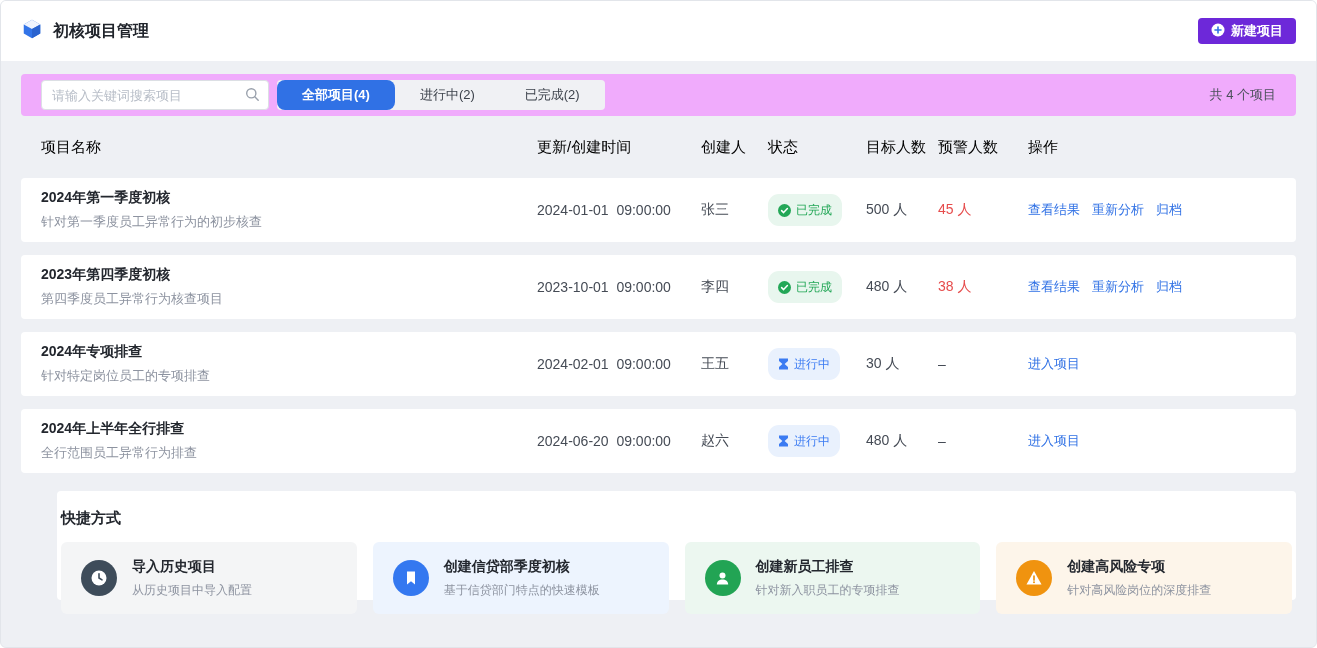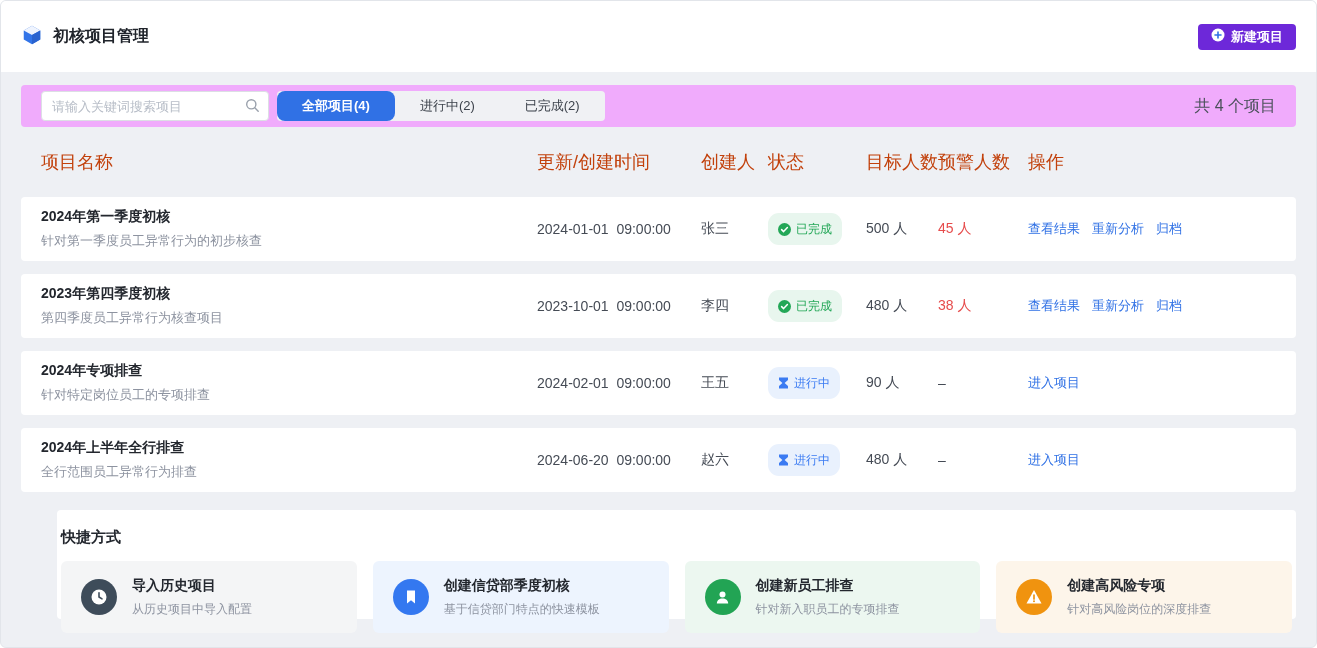--- a/index.html
+++ b/index.html
@@ -2,47 +2,47 @@
 <html><head>
 <meta charset="utf-8">
 <style>
   * { box-sizing: border-box; margin: 0; padding: 0; }
   html,body { width:1317px; height:648px; }
   body { font-family:"Liberation Sans","DejaVu Sans",sans-serif; }
   .page { width:1317px; height:648px; background:#eef0f4; border:1px solid #e2e5ea;
           border-radius:6px; overflow:hidden; }
 
   
-  .app-header { height:71px; background:#fff; display:flex; align-items:center; padding:1px 20px; }
+  .app-header { height:60px; background:#fff; display:flex; align-items:center; padding:1px 20px; }
   .app-header .title-wrap { display:flex; align-items:center; gap:10px; }
   .app-title { font-size:16px; font-weight:bold; color:#20242b; }
   .btn-primary { margin-left:auto; background:#6d28d9; color:#fff; border:none; height:26px;
                  padding:0 13px; border-radius:4px; font-size:13px; font-weight:bold;
                  display:inline-flex; align-items:center; gap:6px; cursor:pointer;
                  font-family:inherit; }
 
   .main { padding:13px 20px 0; }
 
   
   .toolbar { background:#f0abfc; border-radius:4px; height:42px; display:flex; align-items:center; padding:0 20px; }
   .search-wrap { position:relative; width:228px; height:30px; }
   .search-wrap input { width:100%; height:100%; border:1px solid #dcdfe4; border-radius:4px;
                        padding:0 30px 0 10px; font-size:13px; color:#41464f; outline:none;
                        font-family:inherit; }
   .search-wrap input::placeholder { color:#b7bdc7; }
   .search-wrap svg { position:absolute; right:9px; top:7px; }
   .tabs { margin-left:8px; display:flex; background:#f0f1f4; border-radius:4px; height:30px; overflow:hidden; }
   .tab { padding:0 25px; line-height:30px; font-size:13px; color:#3c424b; cursor:pointer; white-space:nowrap; }
   .tab.active { background:#3071e5; color:#fff; font-weight:bold; border-radius:8px; }
-  .total-count { margin-left:auto; font-size:16px; color:#4a505a; }
+  .total-count { margin-left:auto; font-size:13px; color:#4a505a; }
 
   
   .row-grid { display:grid; grid-template-columns:496px 164px 67px 98px 72px 90px 1fr;
               align-items:center; padding-left:20px; }
-  .thead { height:70px; font-size:18px; color:#c2410c; }
+  .thead { height:62px; font-size:15px; color:#000000; }
   .trow { background:#fff; border-radius:4px; height:64px; margin-bottom:13px; }
   .p-name { font-size:14px; font-weight:bold; color:#23272e; margin-bottom:6px; }
   .p-desc { font-size:13px; color:#8d93a0; }
   .cell { font-size:14px; color:#454b55; }
   .cell-time { white-space:pre; }
   .warn-red { color:#e64c4c; }
   .badge { display:inline-flex; align-items:center; gap:5px; height:22px; padding:16px 10px;
            border-radius:11px; font-size:12px; width:fit-content; }
   .badge-done { background:#e8f6ee; color:#23a757; }
   .badge-running { background:#e9f1fd; color:#3b7bf2; }
@@ -181,21 +181,21 @@
       <div class="cell cell-time">2024-02-01  09:00:00</div>
       <div class="cell">王五</div>
       <div>
         <span class="badge badge-running">
           <svg width="11" height="12" viewBox="0 0 11 12">
             <path d="M1 0.5h9v2.4L6.6 6 10 9.1v2.4H1V9.1L4.4 6 1 2.9V0.5z" fill="#3b7bf2"></path>
           </svg>
           <span>进行中</span>
         </span>
       </div>
-      <div class="cell">90 人</div>
+      <div class="cell">30 人</div>
       <div class="cell">–</div>
       <div class="actions">
         <span class="link">进入项目</span>
       </div>
     </div>
 
     <div class="row-grid trow">
       <div>
         <div class="p-name">2024年上半年全行排查</div>
         <div class="p-desc">全行范围员工异常行为排查</div>

